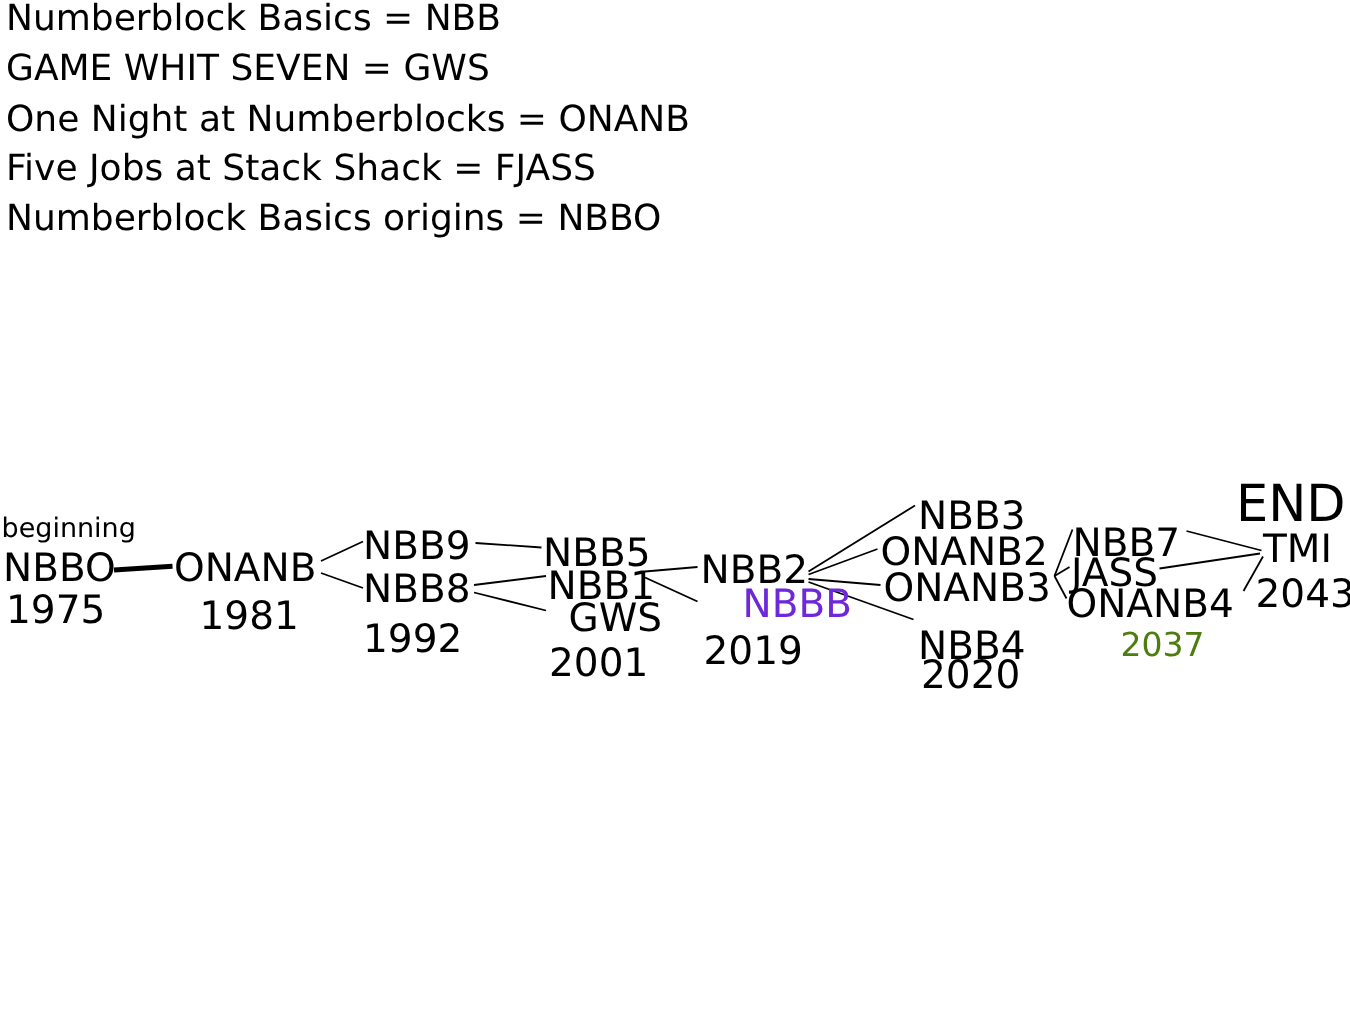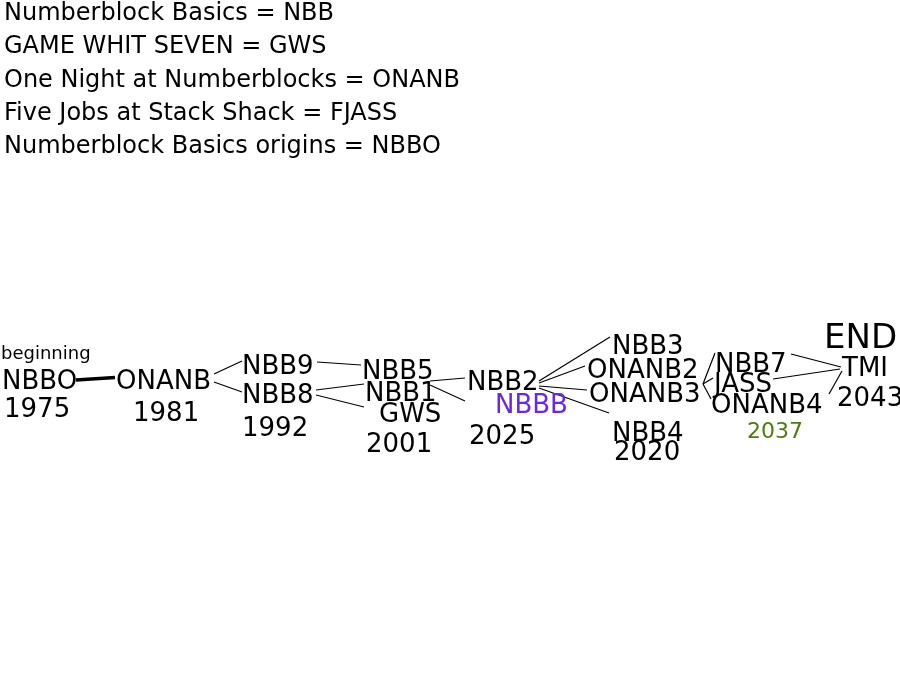--- a/index.html
+++ b/index.html
@@ -87,21 +87,21 @@
       <div class="node" style="left: 133px; top: 410px; font-size: 26px; color: rgb(0, 0, 0);">1981</div>
       <div class="node" style="left: 242px; top: 363px; font-size: 26px; color: rgb(0, 0, 0);">NBB9</div>
       <div class="node" style="left: 242px; top: 392px; font-size: 26px; color: rgb(0, 0, 0);">NBB8</div>
       <div class="node" style="left: 242px; top: 425px; font-size: 26px; color: rgb(0, 0, 0);">1992</div>
       <div class="node" style="left: 362px; top: 368px; font-size: 26px; color: rgb(0, 0, 0);">NBB5</div>
       <div class="node" style="left: 365px; top: 390px; font-size: 26px; color: rgb(0, 0, 0);">NBB1</div>
       <div class="node" style="left: 379px; top: 411px; font-size: 26px; color: rgb(0, 0, 0);">GWS</div>
       <div class="node" style="left: 366px; top: 441px; font-size: 26px; color: rgb(0, 0, 0);">2001</div>
       <div class="node" style="left: 467px; top: 379px; font-size: 26px; color: rgb(0, 0, 0);">NBB2</div>
       <div class="node" style="left: 467px; top: 402px; font-size: 26px; color: #6d28d9; margin-left: 28px;">NBBB</div>
-      <div class="node" style="left: 469px; top: 433px; font-size: 26px; color: rgb(0, 0, 0);">2025</div>
+      <div class="node" style="left: 469px; top: 433px; font-size: 26px; color: rgb(0, 0, 0);">2019</div>
       <div class="node" style="left: 612px; top: 343px; font-size: 26px; color: rgb(0, 0, 0);">NBB3</div>
       <div class="node" style="left: 587px; top: 367px; font-size: 26px; color: rgb(0, 0, 0);">ONANB2</div>
       <div class="node" style="left: 589px; top: 391px; font-size: 26px; color: rgb(0, 0, 0);">ONANB3</div>
       <div class="node" style="left: 612px; top: 418px; font-size: 26px; color: rgb(0, 0, 0); margin-top: 12px;">NBB4</div>
       <div class="node" style="left: 614px; top: 449px; font-size: 26px; color: rgb(0, 0, 0);">2020</div>
       <div class="node" style="left: 715px; top: 361px; font-size: 26px; color: rgb(0, 0, 0);">NBB7</div>
       <div class="node" style="left: 714px; top: 381px; font-size: 26px; color: rgb(0, 0, 0); text-align: center;">JASS</div>
       <div class="node" style="left: 711px; top: 402px; font-size: 26px; color: rgb(0, 0, 0);">ONANB4</div>
       <div class="node" style="left: 737px; top: 430px; font-size: 22px; color: #4d7c0f; margin-left: 10px;">2037</div>
       <div class="node" style="left: 824px; top: 334px; font-size: 34px; color: rgb(0, 0, 0);">END</div>

